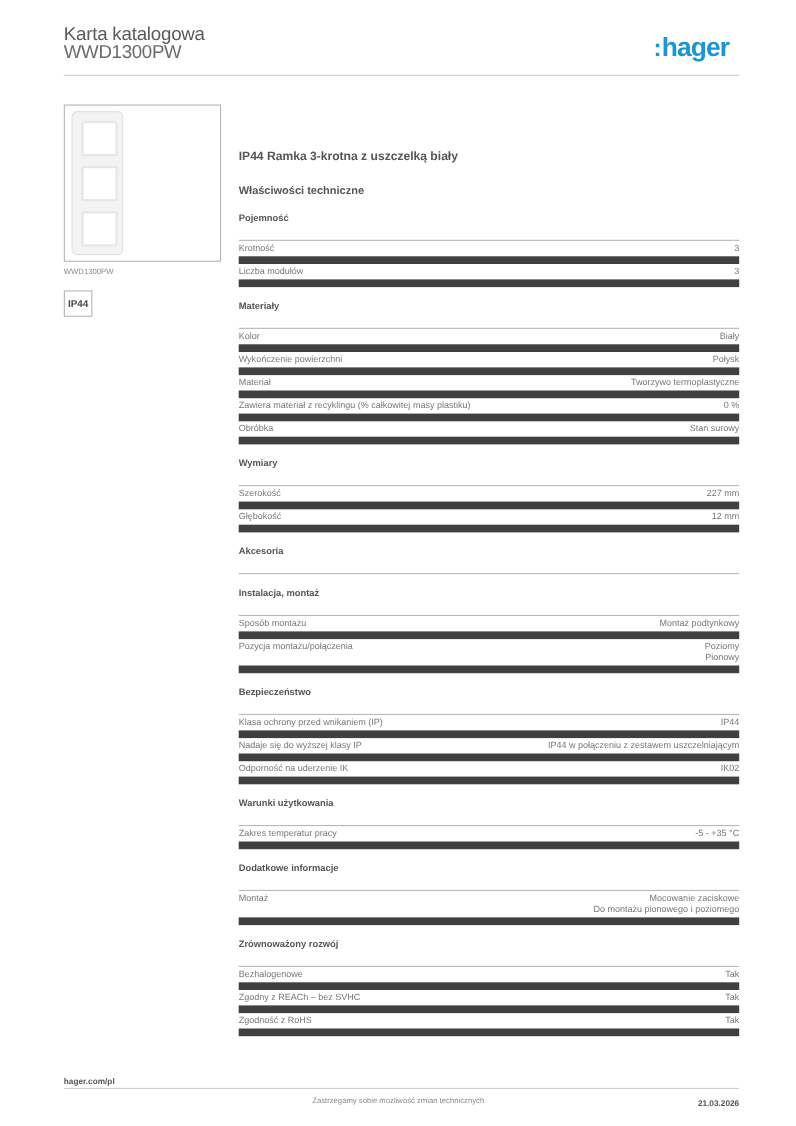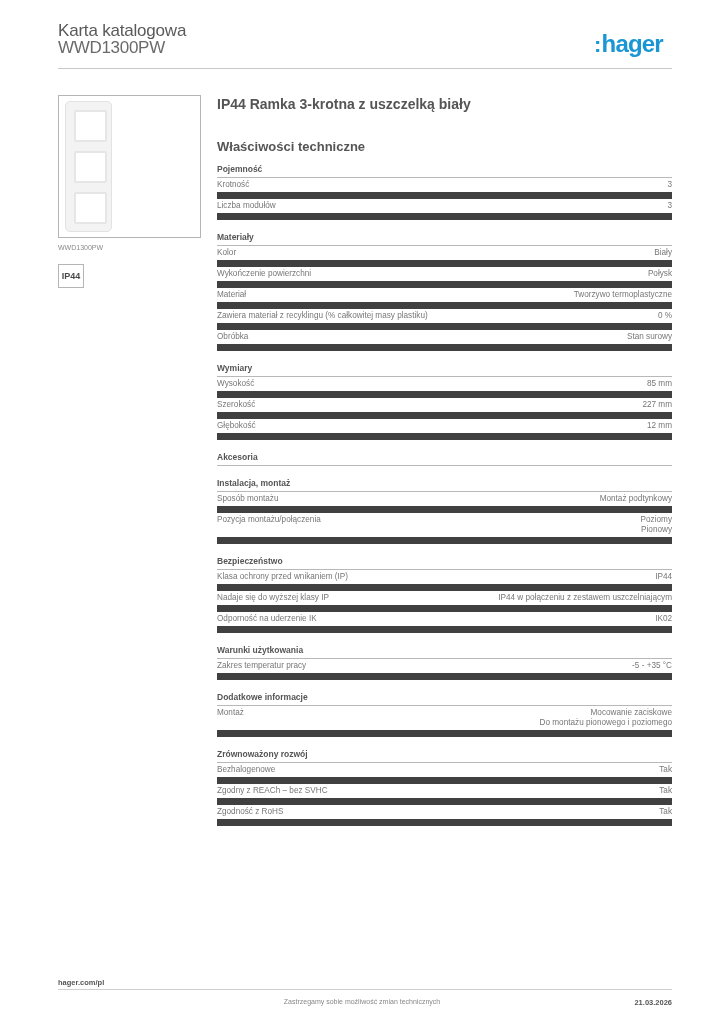--- a/index.html
+++ b/index.html
@@ -13,24 +13,24 @@
   .logo .colon { font-size: 22px; margin-right: 1px; }
   .header-rule { position: absolute; left: 58px; top: 68px; width: 614px; height: 1px; background: #c9c9c9; }
 
   .img-box { position: absolute; left: 58px; top: 95px; width: 143px; height: 143px; border: 1px solid #b5b5b5; box-sizing: border-box; background: #fff; }
   .frame { position: absolute; left: 6px; top: 5px; width: 47px; height: 131px; border-radius: 5px; background: #f3f3f3; border: 1px solid #e2e2e2; box-sizing: border-box; }
   .frame .slot { position: absolute; left: 8px; width: 29px; height: 28px; background: #fff; border: 2px solid #e6e6e6; border-radius: 2px; }
   .img-caption { position: absolute; left: 58px; top: 244px; font-size: 7px; color: #8a8a8a; }
   .ip-badge { position: absolute; left: 58px; top: 264px; width: 26px; height: 24px; border: 1px solid #b5b5b5; box-sizing: border-box; font-size: 9px; font-weight: bold; color: #4a4a4a; display: flex; align-items: center; justify-content: center; }
 
   .content { position: absolute; left: 217px; top: 96px; width: 455px; }
-  .product-title { font-size: 14px; font-weight: bold; color: #555; height: 14px; }
-  .section-main { font-size: 13px; font-weight: bold; color: #555; margin-top: 29px; height: 14px; }
+  .product-title { font-size: 11px; font-weight: bold; color: #555; height: 14px; margin-top: 40px; }
+  .section-main { font-size: 10px; font-weight: bold; color: #555; margin-top: 18px; height: 14px; }
   .group { margin-top: 12px; }
-  .group-title { font-size: 8.5px; font-weight: bold; color: #555; height: 12px; border-bottom: 1.5px solid #b8b8b8; padding-bottom: 1px; }
+  .group-title { font-size: 8.5px; font-weight: bold; color: #555; height: 12px; border-bottom: 1.5px solid #b8b8b8; padding-bottom: 13px; }
   .row { display: flex; justify-content: space-between; font-size: 8.2px; color: #777; border-bottom: 7px solid #404040; padding: 2px 0 2px 0; line-height: 10px; }
   .row .val { text-align: right; }
   .row .val div { line-height: 10px; }
 
   .footer-rule { position: absolute; left: 58px; top: 989px; width: 614px; height: 1px; background: #cfcfcf; }
   .footer-left { position: absolute; left: 58px; top: 978px; font-size: 7.5px; font-weight: bold; color: #555; }
   .footer-center { position: absolute; left: 0; width: 724px; text-align: center; top: 998px; font-size: 7px; color: #888; }
   .footer-right { position: absolute; right: 52px; top: 998px; font-size: 7.5px; font-weight: bold; color: #555; }
 </style>
 </head>
@@ -99,26 +99,20 @@
         <div class="row">
           <span>Obróbka</span>
           <span class="val">
             <div>Stan surowy</div>
           </span>
         </div>
       </div>
       <div class="group">
         <div class="group-title">Wymiary</div>
         <div class="row">
-          <span>Wysokość</span>
-          <span class="val">
-            <div>85 mm</div>
-          </span>
-        </div>
-        <div class="row">
           <span>Szerokość</span>
           <span class="val">
             <div>227 mm</div>
           </span>
         </div>
         <div class="row">
           <span>Głębokość</span>
           <span class="val">
             <div>12 mm</div>
           </span>

